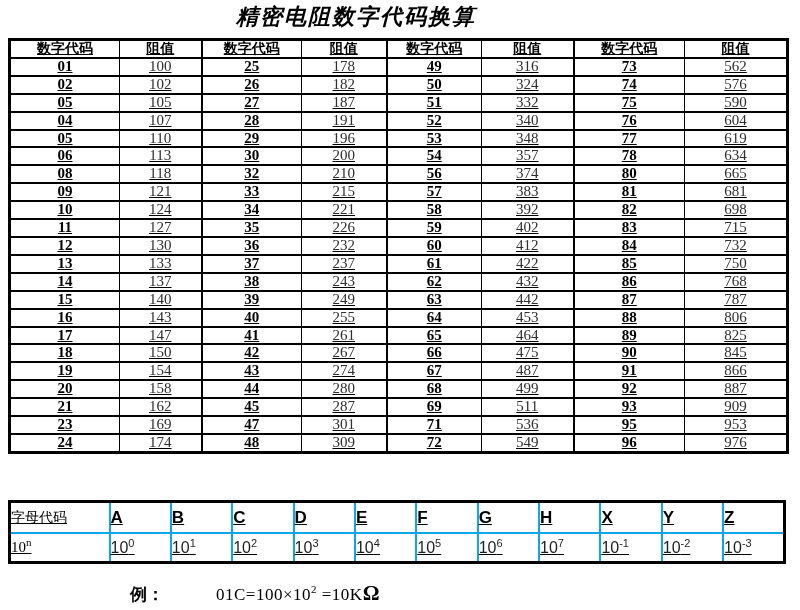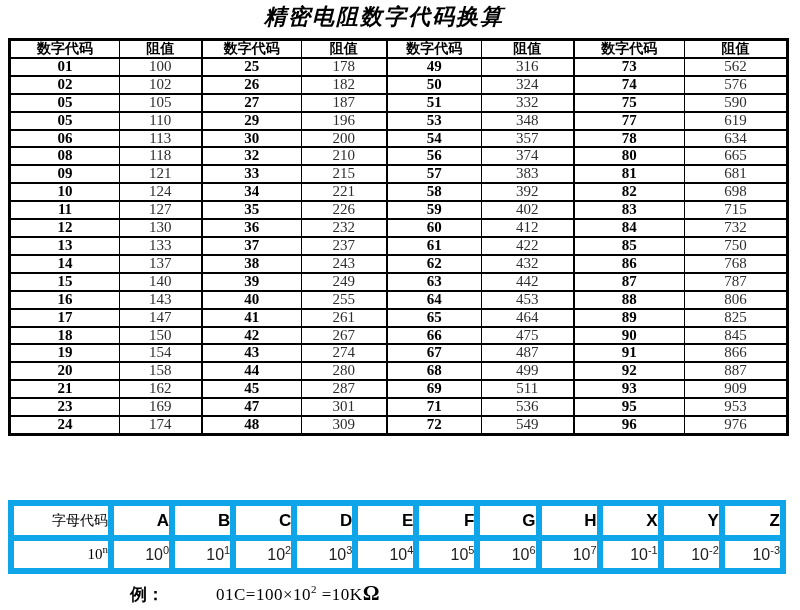--- a/index.html
+++ b/index.html
@@ -13,24 +13,23 @@
   }
   .title {
     position: absolute;
     top: 2px; left: 0;
     width: 712px;
     text-align: center;
     font-size: 22px;
     font-weight: bold;
     font-style: italic;
     letter-spacing: 2px;
-    padding-left: 28px;
   }
   
-  table { border-collapse: collapse; table-layout: fixed; }
+  table { border-collapse: collapse; table-layout: fixed; text-decoration: underline; }
   .main-table {
     position: absolute;
     top: 38px; left: 8px;
     width: 778px;
     border: 3px solid #000;
   }
   .main-table th, .main-table td {
     border: solid #000;
     border-width: 2px 1px;
     padding: 0;
@@ -58,23 +57,23 @@
     color: #2e2e2e;
   }
   
   .letter-table {
     position: absolute;
     top: 500px; left: 8px;
     width: 778px;
     border: 3px solid #000;
   }
   .letter-table th, .letter-table td {
-    border: 6px solid #0ea5e9;
+    border: 2px solid #0ea5e9;
     padding: 0;
-    text-align: right;
+    text-align: left;
     vertical-align: middle;
   }
   .letter-table .letter-header {
     font-size: 14px;
     font-weight: normal;
     height: 29px;
   }
   .letter-table .letter-cell {
     font-family: "Liberation Sans", "DejaVu Sans", sans-serif;
     font-size: 17px;
@@ -157,20 +156,30 @@
         <td class="code-cell">05</td>
         <td class="value-cell">105</td>
         <td class="code-cell">27</td>
         <td class="value-cell">187</td>
         <td class="code-cell">51</td>
         <td class="value-cell">332</td>
         <td class="code-cell">75</td>
         <td class="value-cell">590</td>
       </tr>
       <tr>
+        <td class="code-cell">04</td>
+        <td class="value-cell">107</td>
+        <td class="code-cell">28</td>
+        <td class="value-cell">191</td>
+        <td class="code-cell">52</td>
+        <td class="value-cell">340</td>
+        <td class="code-cell">76</td>
+        <td class="value-cell">604</td>
+      </tr>
+      <tr>
         <td class="code-cell">05</td>
         <td class="value-cell">110</td>
         <td class="code-cell">29</td>
         <td class="value-cell">196</td>
         <td class="code-cell">53</td>
         <td class="value-cell">348</td>
         <td class="code-cell">77</td>
         <td class="value-cell">619</td>
       </tr>
       <tr>

